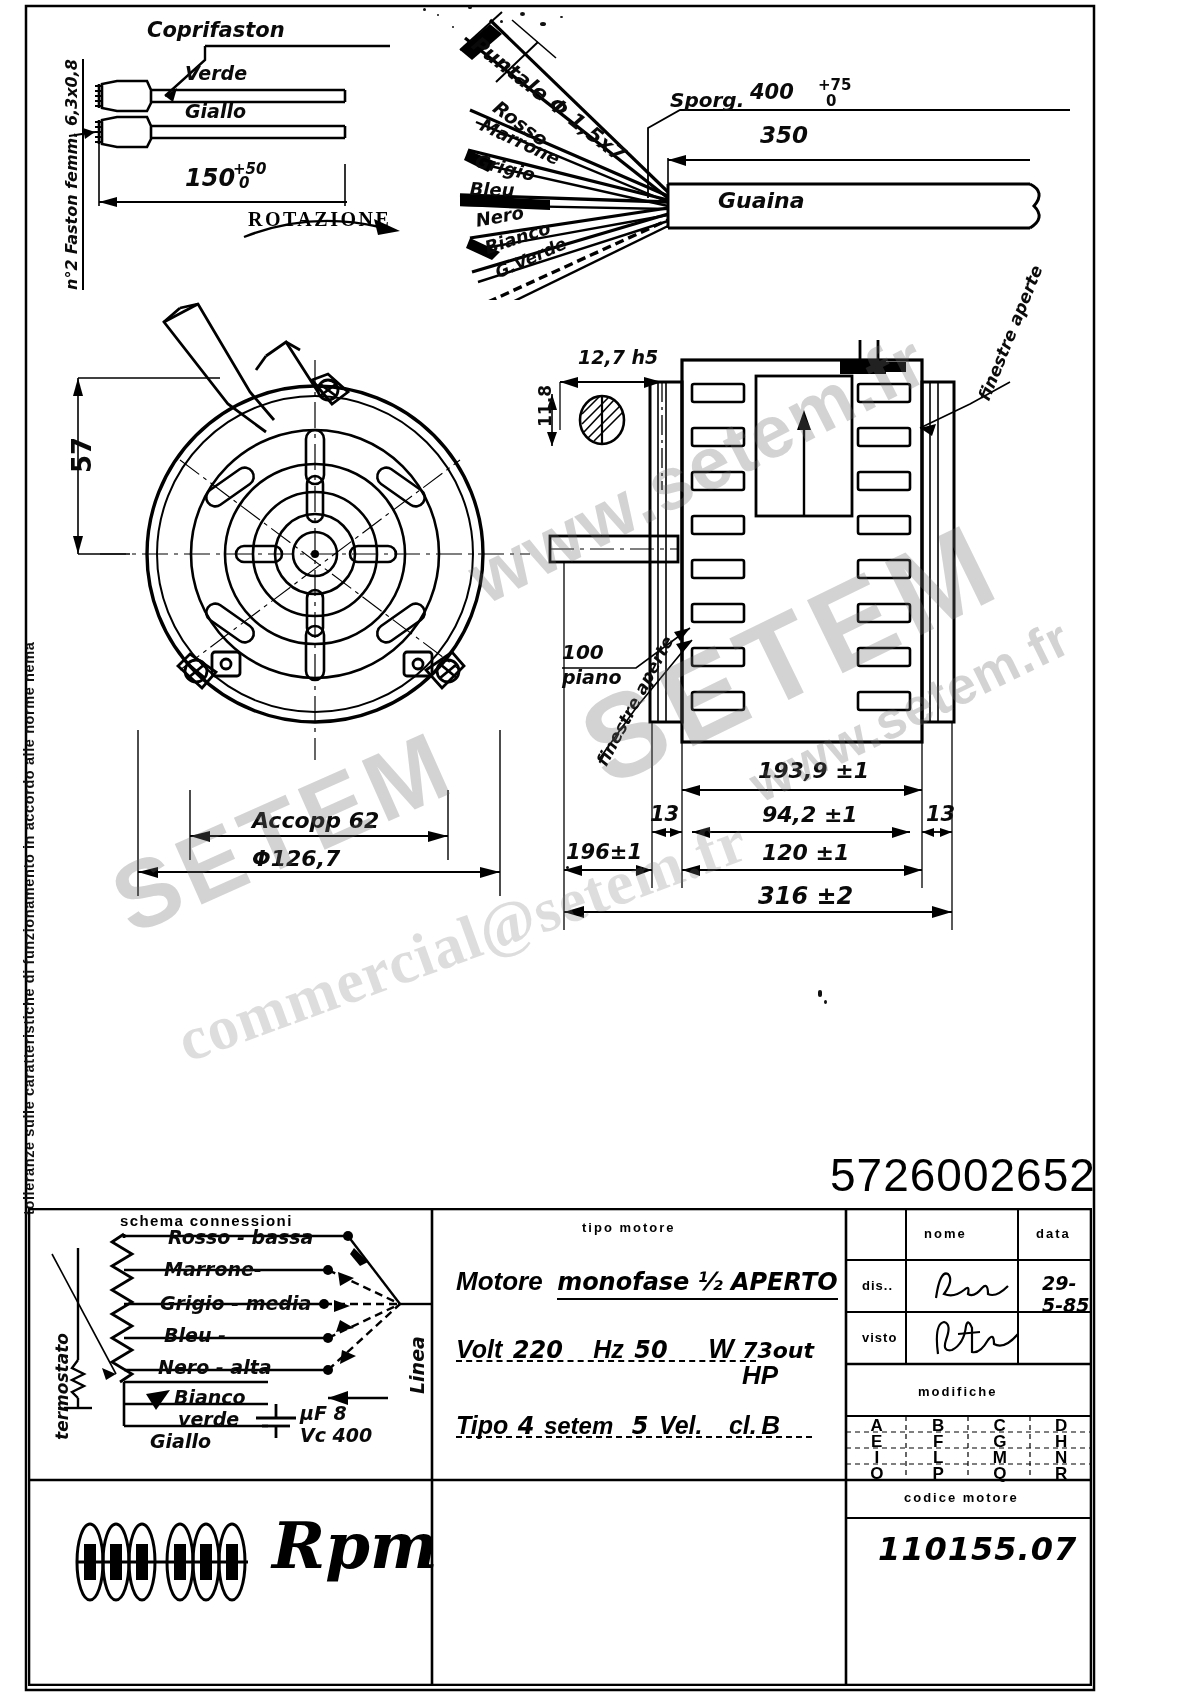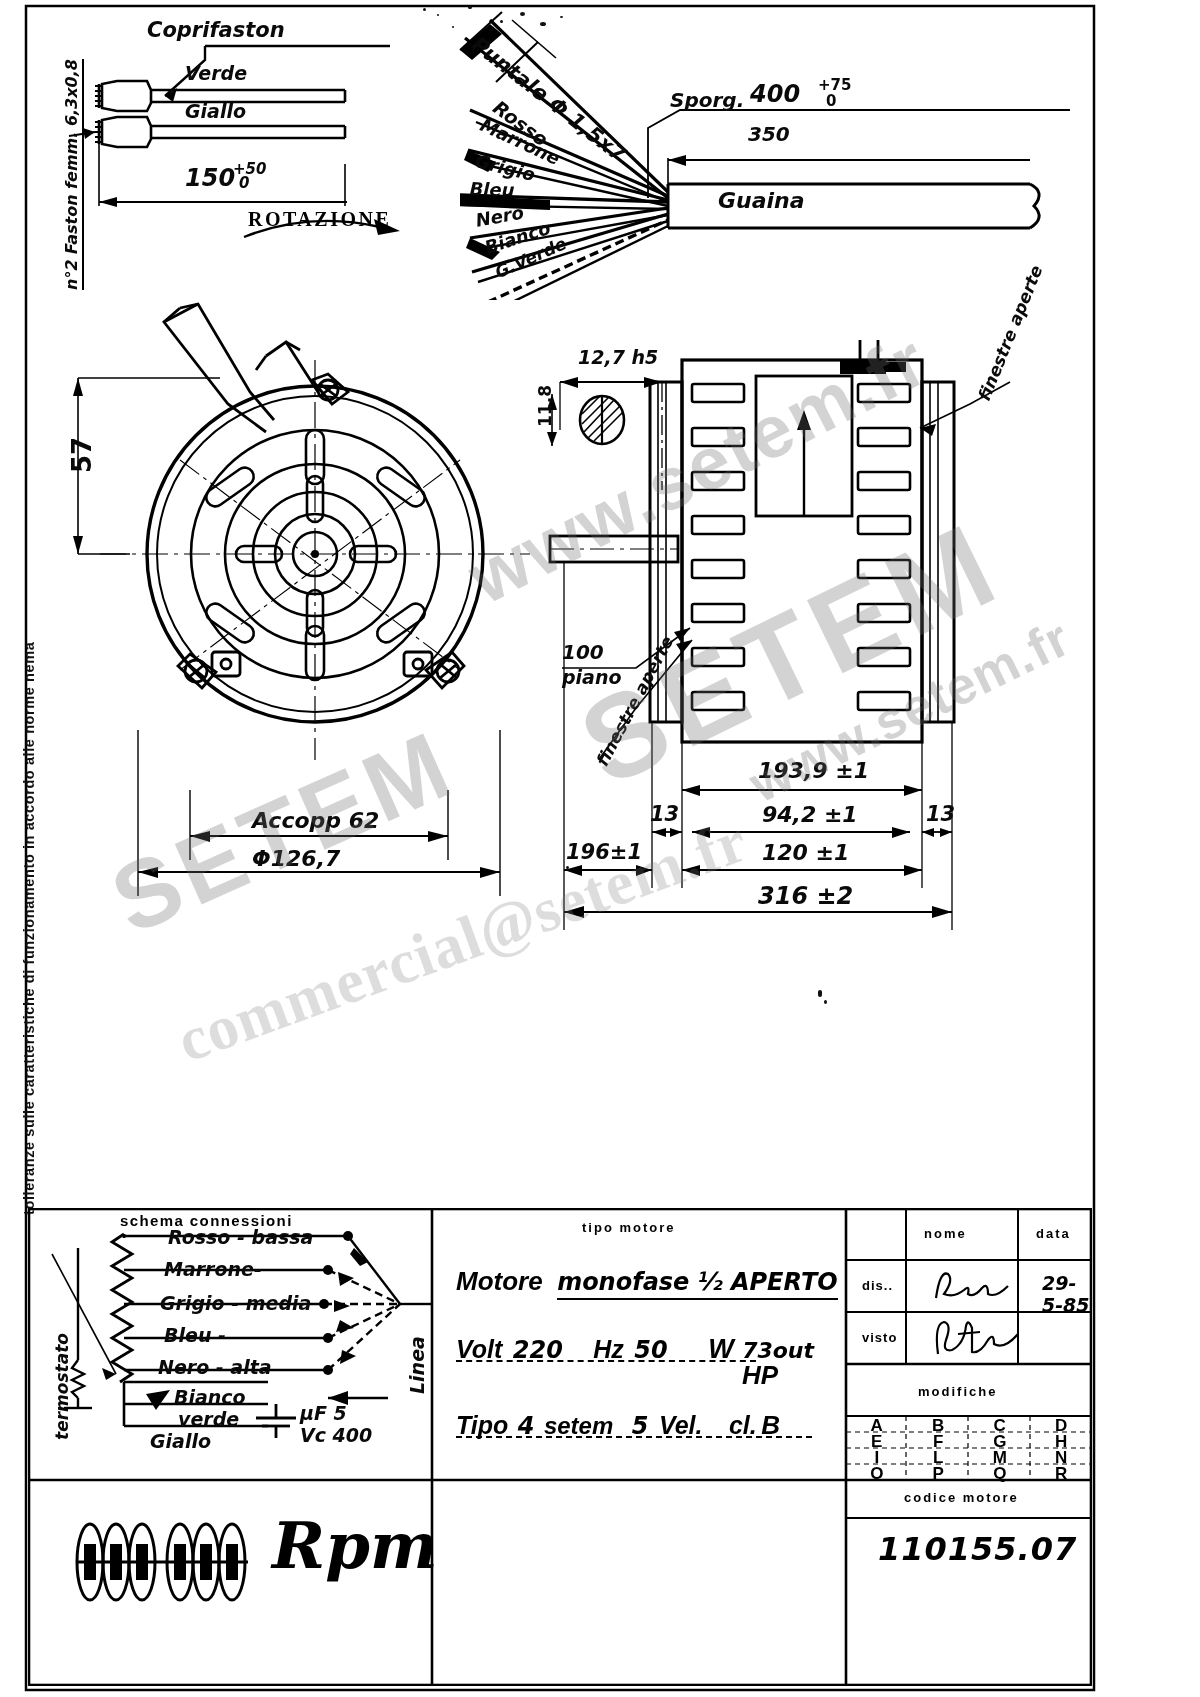--- a/index.html
+++ b/index.html
@@ -153,24 +153,24 @@
     <div class="abs rotm hand" style="left:52px;top:22px;transform:rotate(38deg);font-size:21px;">Puntale Φ 1,5x7</div>
     <div class="abs rotm hand" style="left:72px;top:86px;transform:rotate(36deg);font-size:19px;">Rosso</div>
     <div class="abs rotm hand" style="left:56px;top:104px;transform:rotate(25deg);font-size:18px;">Marrone</div>
     <div class="abs rotm hand" style="left:48px;top:140px;transform:rotate(14deg);font-size:18px;">Grigio</div>
     <div class="abs rotm hand" style="left:40px;top:168px;transform:rotate(2deg);font-size:18px;">Bleu</div>
     <div class="abs rotm hand" style="left:44px;top:200px;transform:rotate(-10deg);font-size:18px;">Nero</div>
     <div class="abs rotm hand" style="left:52px;top:228px;transform:rotate(-18deg);font-size:18px;">Bianco</div>
     <div class="abs rotm hand" style="left:62px;top:254px;transform:rotate(-24deg);font-size:17px;">G.Verde</div>
 
     <div class="abs hand" style="left:240px;top:78px;font-size:20px;">Sporg.</div>
-    <div class="abs hand" style="left:320px;top:70px;font-size:24px;">400</div>
+    <div class="abs hand" style="left:320px;top:70px;font-size:21px;">400</div>
     <div class="abs handn" style="left:388px;top:66px;font-size:15px;">+75</div>
     <div class="abs handn" style="left:396px;top:82px;font-size:15px;">0</div>
-    <div class="abs hand" style="left:318px;top:112px;font-size:20px;">350</div>
+    <div class="abs hand" style="left:330px;top:112px;font-size:23px;">350</div>
     <div class="abs hand" style="left:288px;top:178px;font-size:22px;">Guaina</div>
   </div>
 
   <div class="speckle" style="left:423px;top:8px;width:3px;height:3px;"></div>
   <div class="speckle" style="left:437px;top:14px;width:2px;height:2px;"></div>
   <div class="speckle" style="left:468px;top:6px;width:4px;height:3px;"></div>
   <div class="speckle" style="left:520px;top:12px;width:5px;height:4px;"></div>
   <div class="speckle" style="left:540px;top:22px;width:6px;height:4px;"></div>
   <div class="speckle" style="left:500px;top:20px;width:3px;height:3px;"></div>
   <div class="speckle" style="left:560px;top:16px;width:3px;height:2px;"></div>
@@ -396,20 +396,21 @@
   <div class="speckle" style="left:824px;top:1000px;width:3px;height:4px;"></div>
   <div class="speckle" style="left:566px;top:866px;width:3px;height:3px;"></div>
 
   <div class="wm" style="left:455px;top:545px;font-size:74px;transform:rotate(-27deg);transform-origin:left top;letter-spacing:2px;">www.setem.fr</div>
   <div class="wm" style="left:96px;top:855px;font-size:96px;transform:rotate(-24deg);transform-origin:left top;letter-spacing:6px;">SETEM</div>
   <div class="wm2" style="left:168px;top:1010px;font-size:62px;transform:rotate(-20deg);transform-origin:left top;letter-spacing:1px;">commercial@setem.fr</div>
   <div class="wm" style="left:560px;top:690px;font-size:118px;transform:rotate(-26deg);transform-origin:left top;letter-spacing:8px;">SETEM</div>
   <div class="wm" style="left:740px;top:760px;font-size:52px;transform:rotate(-26deg);transform-origin:left top;letter-spacing:1px;">www.setem.fr</div>
 
 
+  <div class="abs" style="left:830px;top:1148px;font-family:'Liberation Sans',sans-serif;font-weight:400;font-size:46px;letter-spacing:1px;color:#000;">5726002652</div>
 
   <div class="abs" style="left:28px;top:1208px;width:1064px;height:478px;">
     <svg class="abs" style="left:0;top:0;" width="1064" height="478">
 
       <rect x="1" y="1" width="1062" height="476" fill="none" stroke="#000" stroke-width="2.6"></rect>
 
       <line x1="404" y1="1" x2="404" y2="477" stroke="#000" stroke-width="2.6"></line>
       <line x1="818" y1="1" x2="818" y2="477" stroke="#000" stroke-width="2.6"></line>
 
       <line x1="1" y1="272" x2="404" y2="272" stroke="#000" stroke-width="2.6"></line>
@@ -512,21 +513,21 @@
       <div class="abs hand" style="left:136px;top:116px;font-size:19px;">
         <span>Bleu</span> <span>-</span>
       </div>
       <div class="abs hand" style="left:130px;top:148px;font-size:19px;">
         <span>Nero</span> <span>- alta</span>
       </div>
       <div class="abs hand" style="left:146px;top:178px;font-size:19px;">Bianco</div>
       <div class="abs hand" style="left:150px;top:200px;font-size:19px;">verde</div>
       <div class="abs hand" style="left:122px;top:222px;font-size:19px;">Giallo</div>
 
-      <div class="abs hand" style="left:272px;top:194px;font-size:19px;">µF 5</div>
+      <div class="abs hand" style="left:272px;top:194px;font-size:19px;">µF 8</div>
       <div class="abs hand" style="left:272px;top:216px;font-size:19px;">Vc 400</div>
 
       <div class="abs rot90 hand" style="left:24px;top:232px;font-size:17px;">termostato</div>
       <div class="abs rot90 hand" style="left:378px;top:186px;font-size:19px;">Linea</div>
     </div>
 
     <div class="abs" style="left:404px;top:0;width:414px;height:272px;">
       <div class="abs tb-label" style="left:150px;top:12px;">tipo   motore</div>
 
       <div class="abs" style="left:24px;top:58px;">

